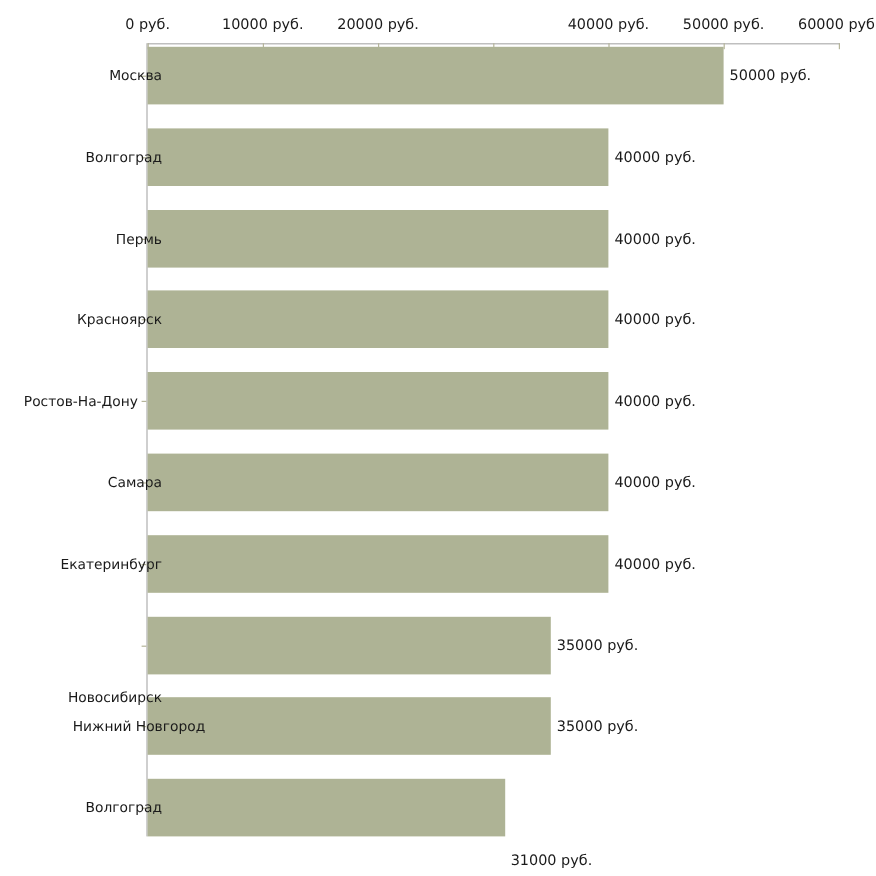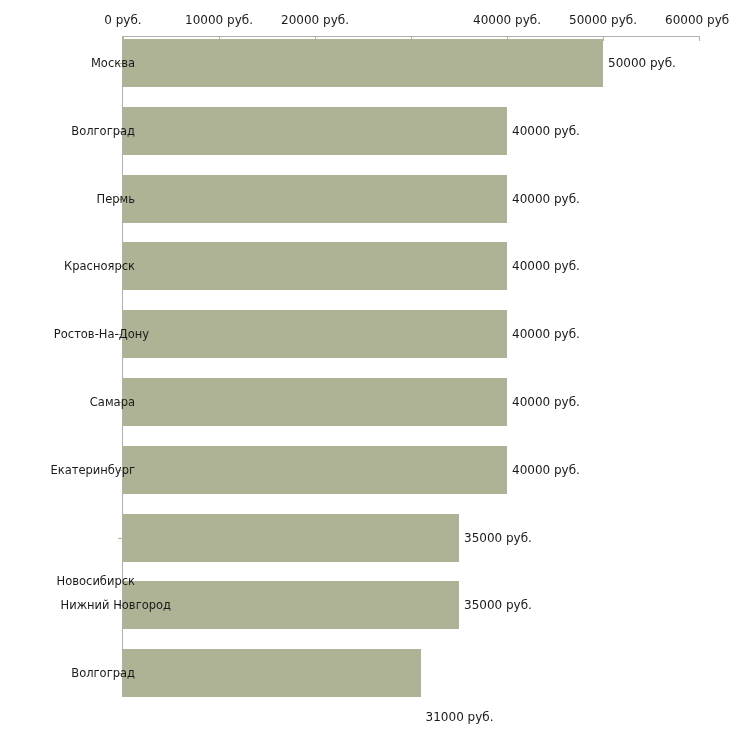--- a/index.html
+++ b/index.html
@@ -138,21 +138,21 @@
   <div id="ycats-layer">
       <div class="ytick" style="top: 63px;"></div>
       <div class="ycat" style="right: 615px; top: 56px;">Москва</div>
       <div class="ytick" style="top: 130.8px;"></div>
       <div class="ycat" style="right: 615px; top: 123.8px;">Волгоград</div>
       <div class="ytick" style="top: 198.6px;"></div>
       <div class="ycat" style="right: 615px; top: 191.6px;">Пермь</div>
       <div class="ytick" style="top: 266.4px;"></div>
       <div class="ycat" style="right: 615px; top: 259.4px;">Красноярск</div>
       <div class="ytick" style="top: 334.2px;"></div>
-      <div class="ycat" style="right: 601px; top: 327.2px;">Ростов-На-Дону</div>
+      <div class="ycat" style="right: 635px; top: 327.2px;">Ростов-На-Дону</div>
       <div class="ytick" style="top: 402px;"></div>
       <div class="ycat" style="right: 615px; top: 395px;">Самара</div>
       <div class="ytick" style="top: 469.8px;"></div>
       <div class="ycat" style="right: 615px; top: 462.8px; margin-left: 16px;">Екатеринбург</div>
       <div class="ytick" style="top: 537.6px;"></div>
       <div class="ycat" style="right: 615px; top: 530.6px; margin-top: 43px;">Новосибирск</div>
       <div class="ytick" style="top: 605.4px;"></div>
       <div class="ycat" style="right: 579px; top: 598.4px;">Нижний Новгород</div>
       <div class="ytick" style="top: 673.2px;"></div>
       <div class="ycat" style="right: 615px; top: 666.2px;">Волгоград</div>

